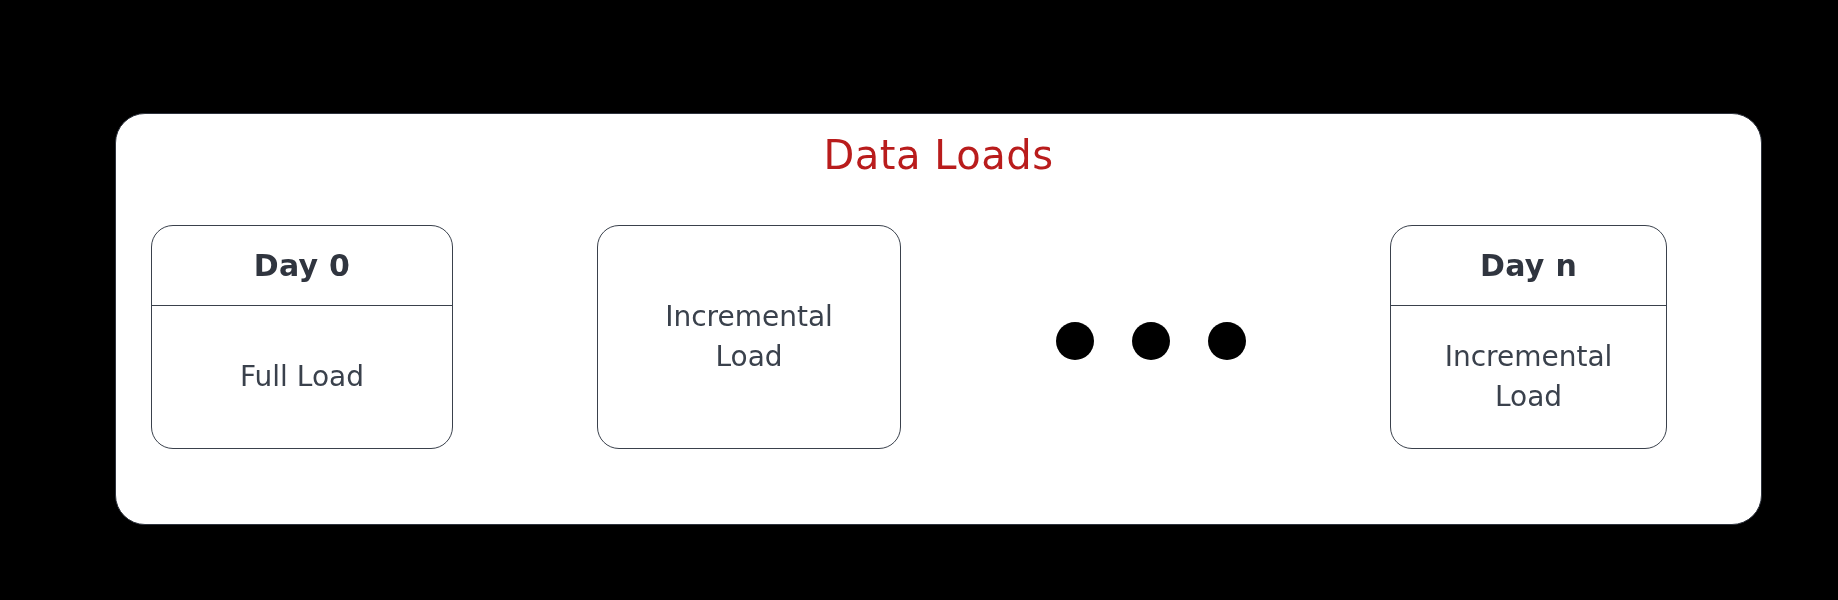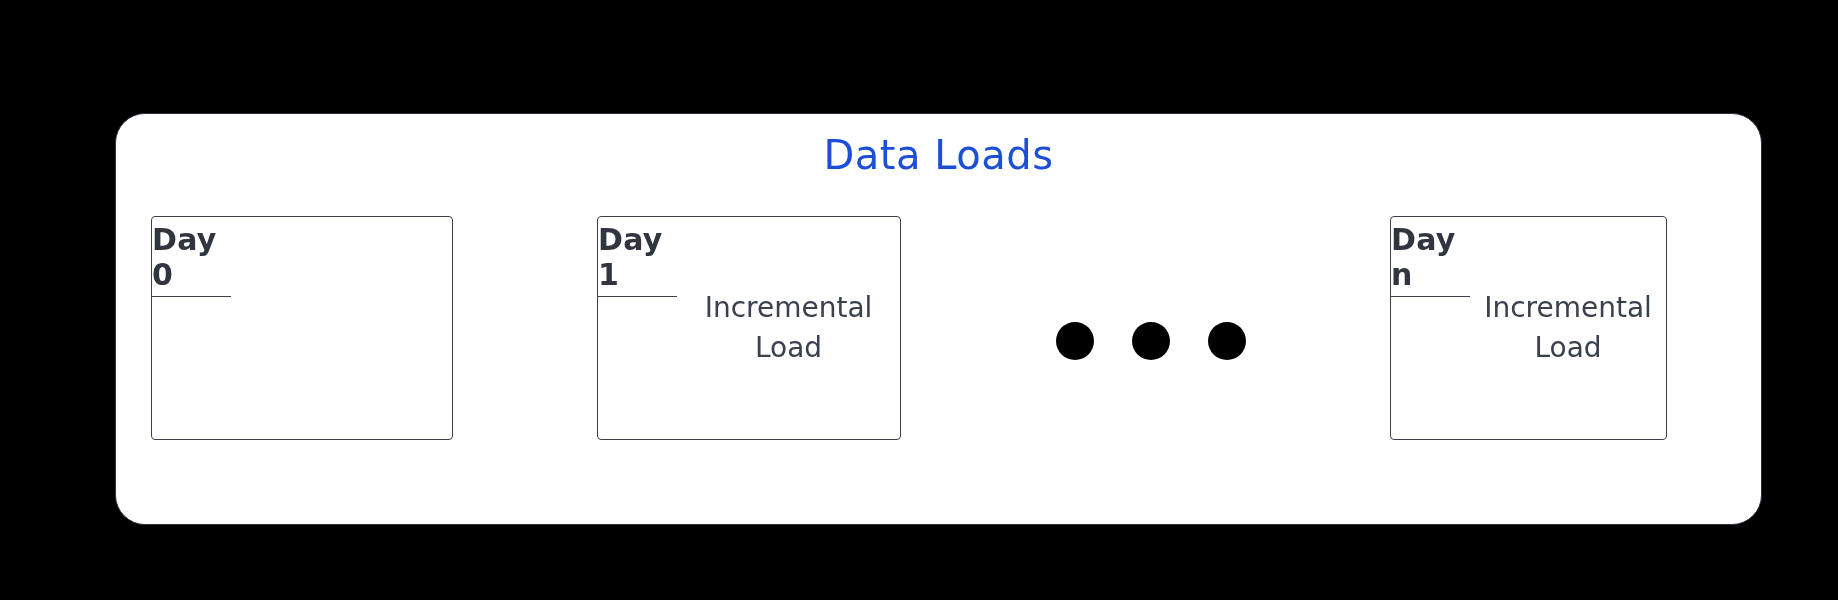--- a/index.html
+++ b/index.html
@@ -33,39 +33,39 @@
     border-radius: 30px;
     box-sizing: border-box;
   }
 
   .panel-title {
     position: absolute;
     left: 0;
     top: 18px;
     width: 100%;
     text-align: center;
-    color: #1d4ed8;
+    color: #b91c1c;
     font-size: 40px;
     font-weight: 400;
     letter-spacing: 0.5px;
     font-family: "DejaVu Sans", sans-serif;
     white-space: nowrap;
   }
 
   
   .day-card {
     position: absolute;
-    top: 102px;
+    top: 111px;
     height: 224px;
     background: #ffffff;
     border: 1.7px solid #3a414c;
-    border-radius: 4px;
+    border-radius: 22px;
     box-sizing: border-box;
     display: flex;
-    flex-direction: row;
+    flex-direction: column;
   }
 
   .card-header {
     height: 79px;
     flex: 0 0 79px;
     display: flex;
     align-items: center;
     justify-content: center;
     border-bottom: 1.7px solid #3a414c;
     color: #30353f;
@@ -121,24 +121,26 @@
 <body>
 
 <div id="canvas">
 
   <div class="outer-panel">
 
     <div class="panel-title">Data Loads</div>
 
     <div class="day-card" id="card-day0">
       <div class="card-header">Day 0</div>
+      <div class="card-body">
+        <span class="body-text">Full Load</span>
+      </div>
     </div>
 
     <div class="day-card" id="card-day1">
-      <div class="card-header">Day 1</div>
       <div class="card-body">
         <span class="body-text">Incremental Load</span>
       </div>
     </div>
 
     <div class="ellipsis-group">
       <span class="ellipsis-dot"></span>
       <span class="ellipsis-dot"></span>
       <span class="ellipsis-dot"></span>
     </div>

